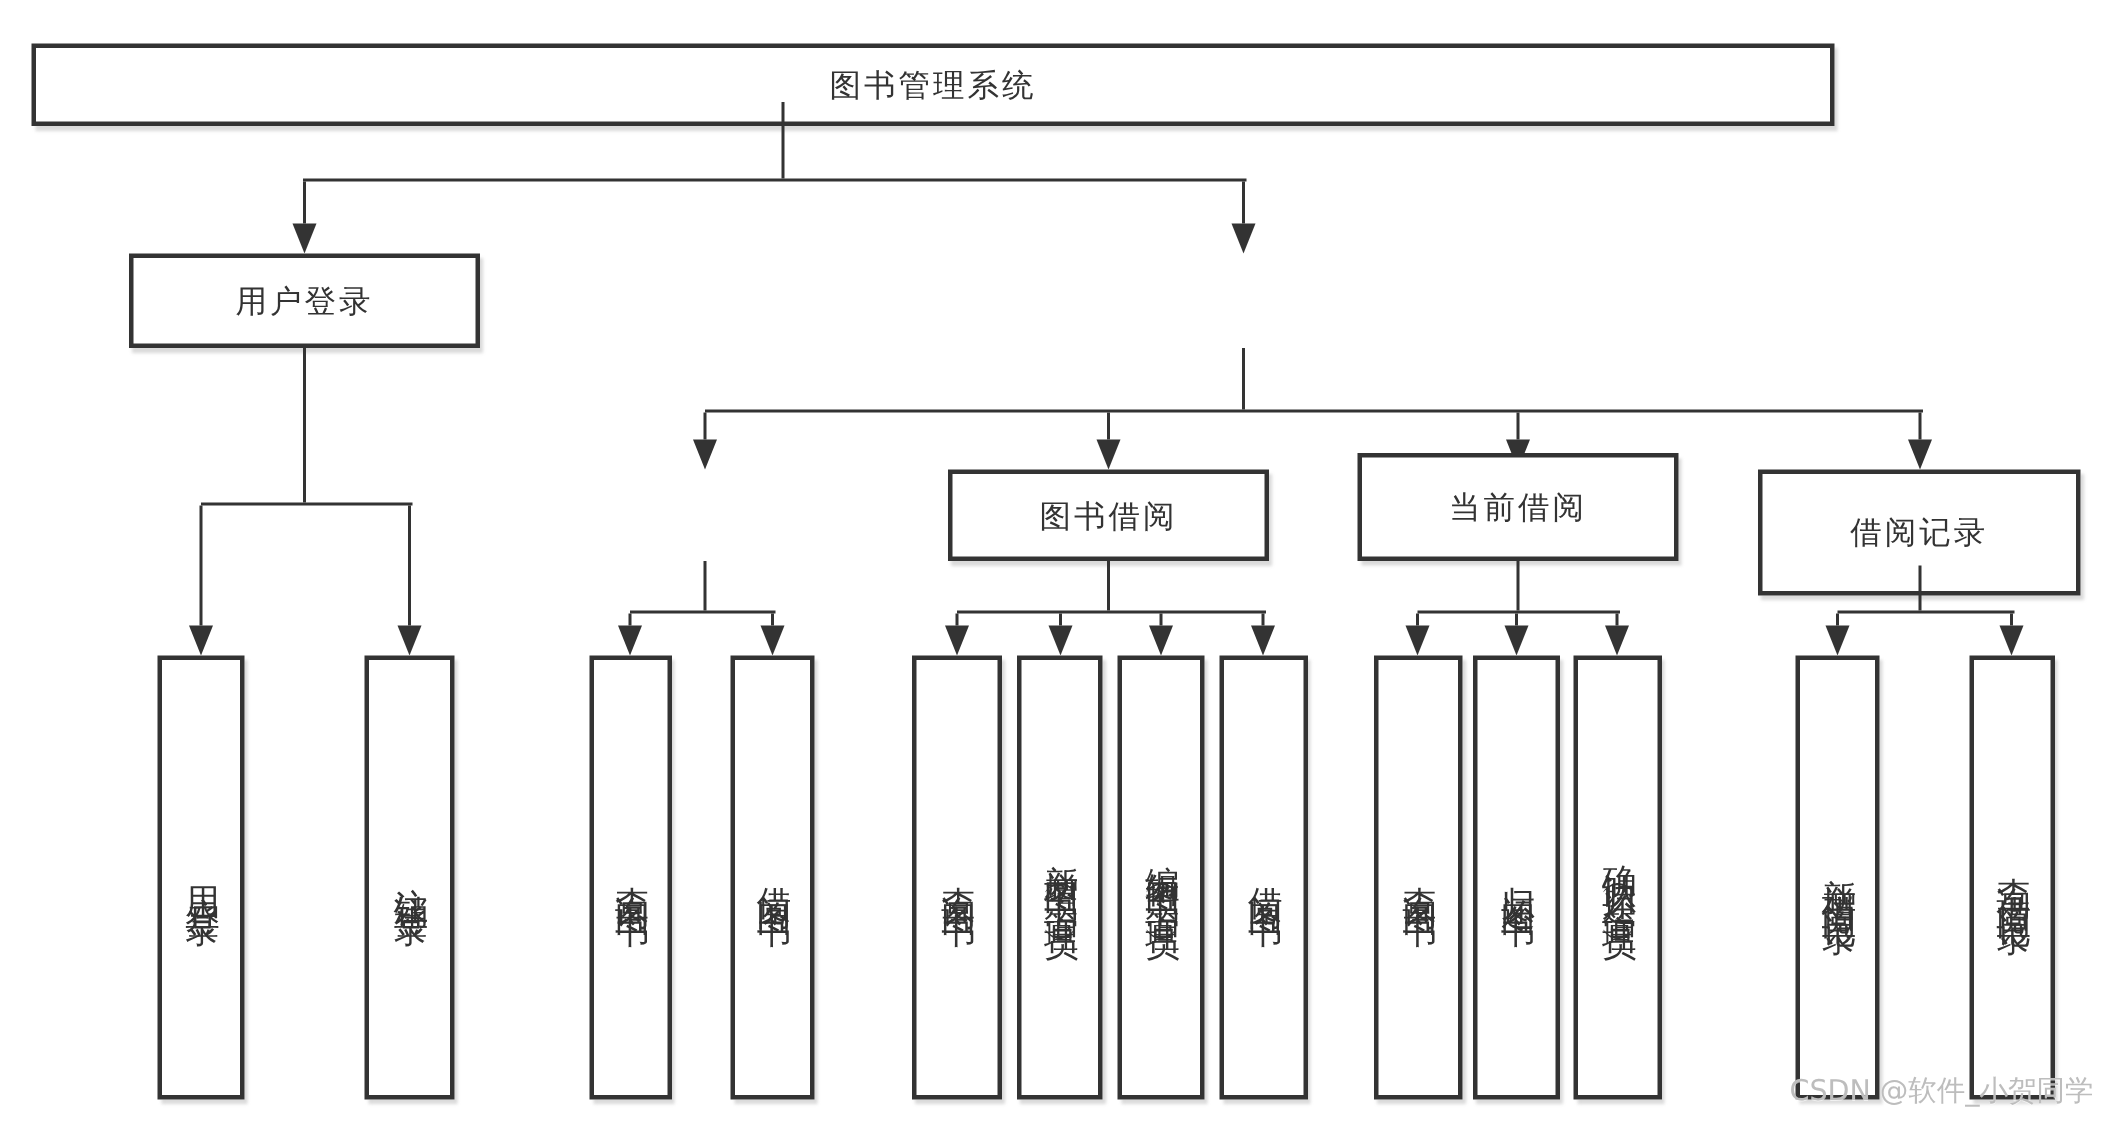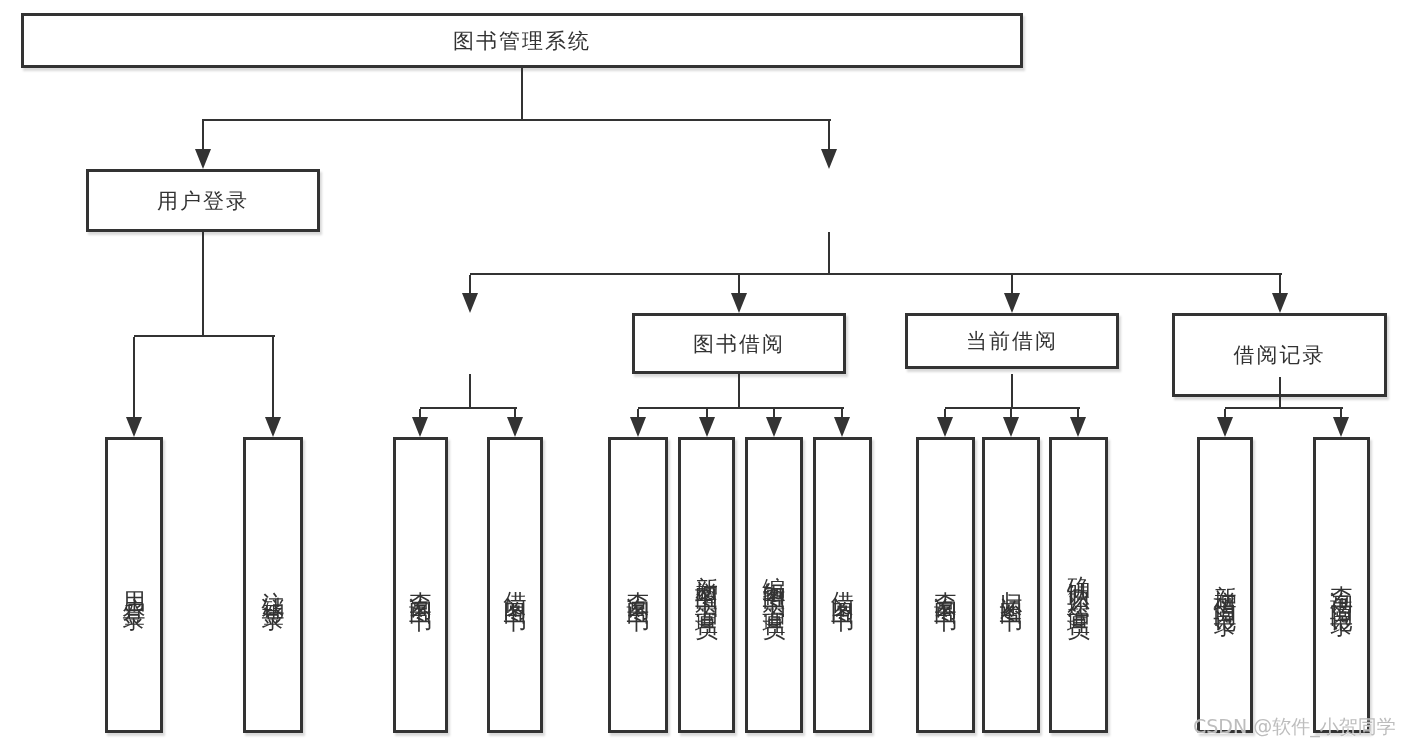--- a/index.html
+++ b/index.html
@@ -26,21 +26,21 @@
   #watermark{
     position:absolute;left:1193px;top:714px;font-size:19px;color:#bdbdbd;
     white-space:nowrap;text-shadow:0 1px 0 rgba(255,255,255,.6);
   }
 </style>
 </head>
 <body>
 
 <div id="stage">
 
-  <div class="box h" style="left:21px;top:13px;width:1002px;height:55px">
+  <div class="box h" style="left:21px;top:29px;width:1202px;height:55px">
     <span>图书管理系统</span>
   </div>
 
   <div class="ln" style="left:521px;top:68px;width:2px;height:51px"></div>
   <div class="ln" style="left:202px;top:119px;width:629px;height:2px"></div>
   <div class="arrow" style="left:195px;top:121px;height:48px">
     <i class="al" style="height:28px"></i>
     <i class="ah"></i>
   </div>
   <div class="arrow" style="left:821px;top:121px;height:48px">
@@ -67,21 +67,21 @@
     <i class="ah"></i>
   </div>
   <div class="arrow" style="left:1272px;top:275px;height:38px">
     <i class="al" style="height:18px"></i>
     <i class="ah"></i>
   </div>
 
   <div class="box h" style="left:632px;top:313px;width:214px;height:61px">
     <span>图书借阅</span>
   </div>
-  <div class="box h" style="left:905px;top:313px;width:214px;height:56px">
+  <div class="box h" style="left:905px;top:302px;width:214px;height:72px">
     <span>当前借阅</span>
   </div>
   <div class="box h" style="left:1172px;top:313px;width:215px;height:84px">
     <span>借阅记录</span>
   </div>
 
   <div class="ln" style="left:202px;top:232px;width:2px;height:103px"></div>
   <div class="ln" style="left:134px;top:335px;width:141px;height:2px"></div>
   <div class="arrow" style="left:126px;top:337px;height:100px">
     <i class="al" style="height:80px"></i>

